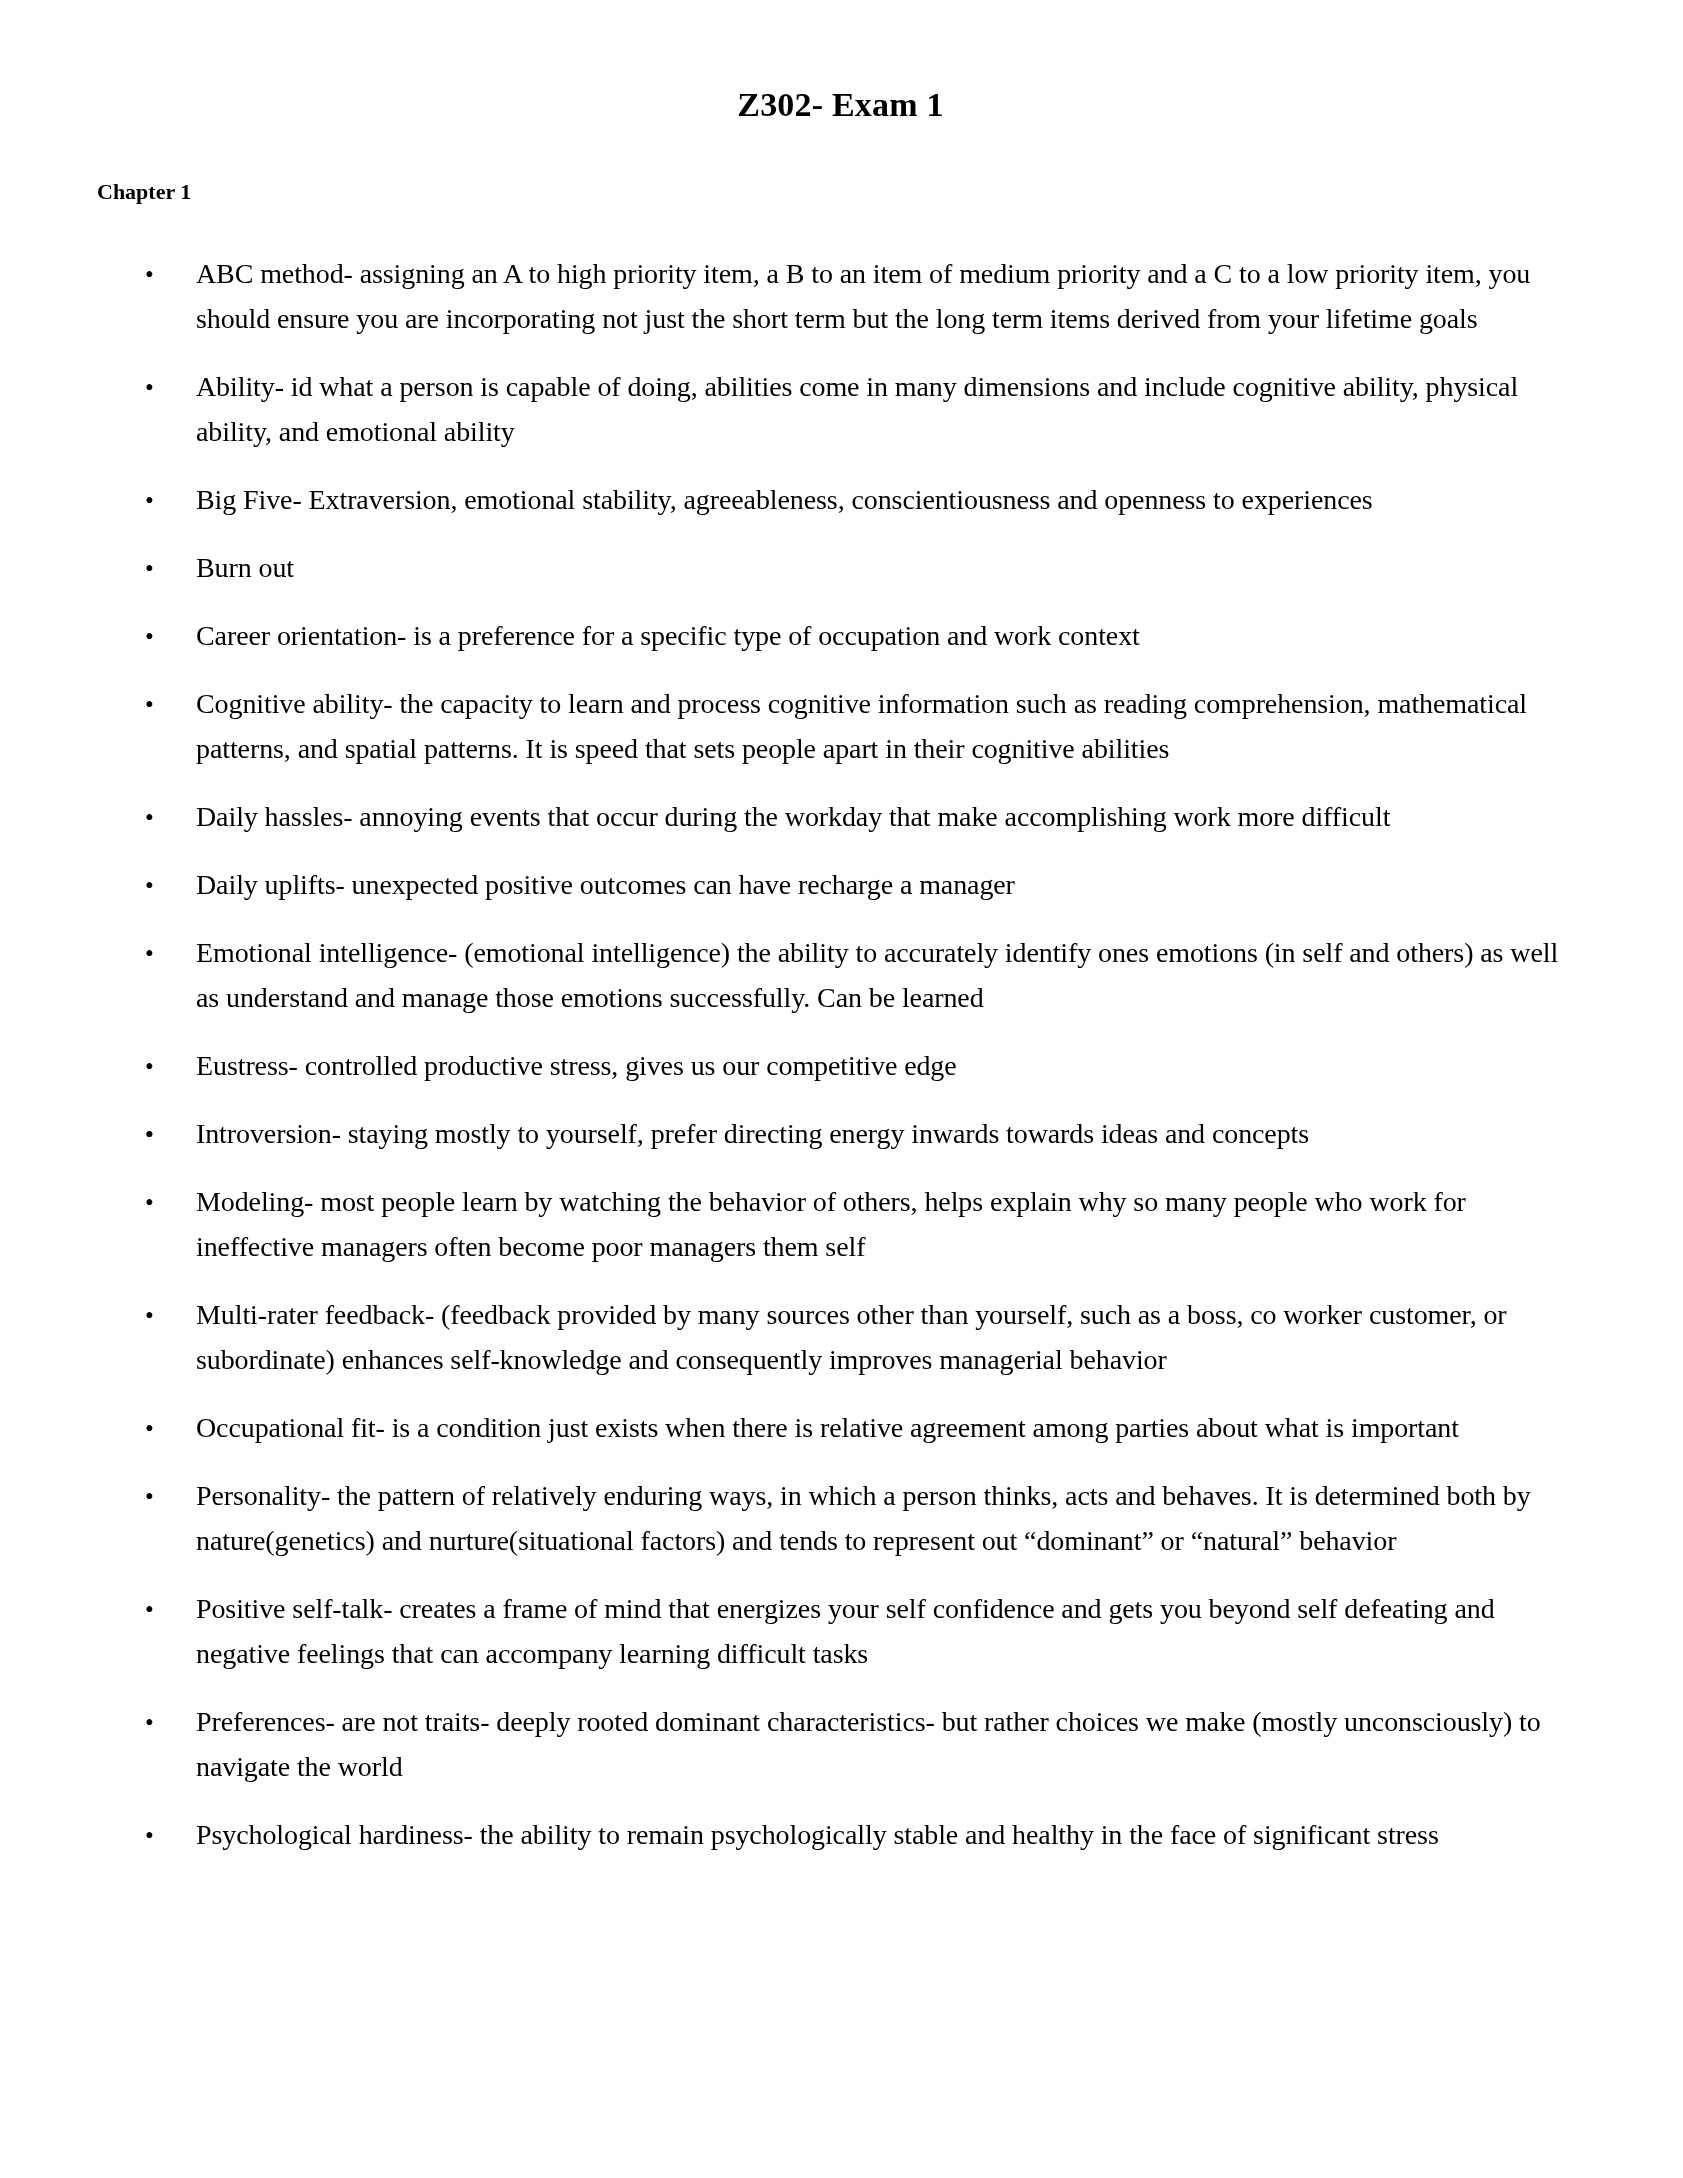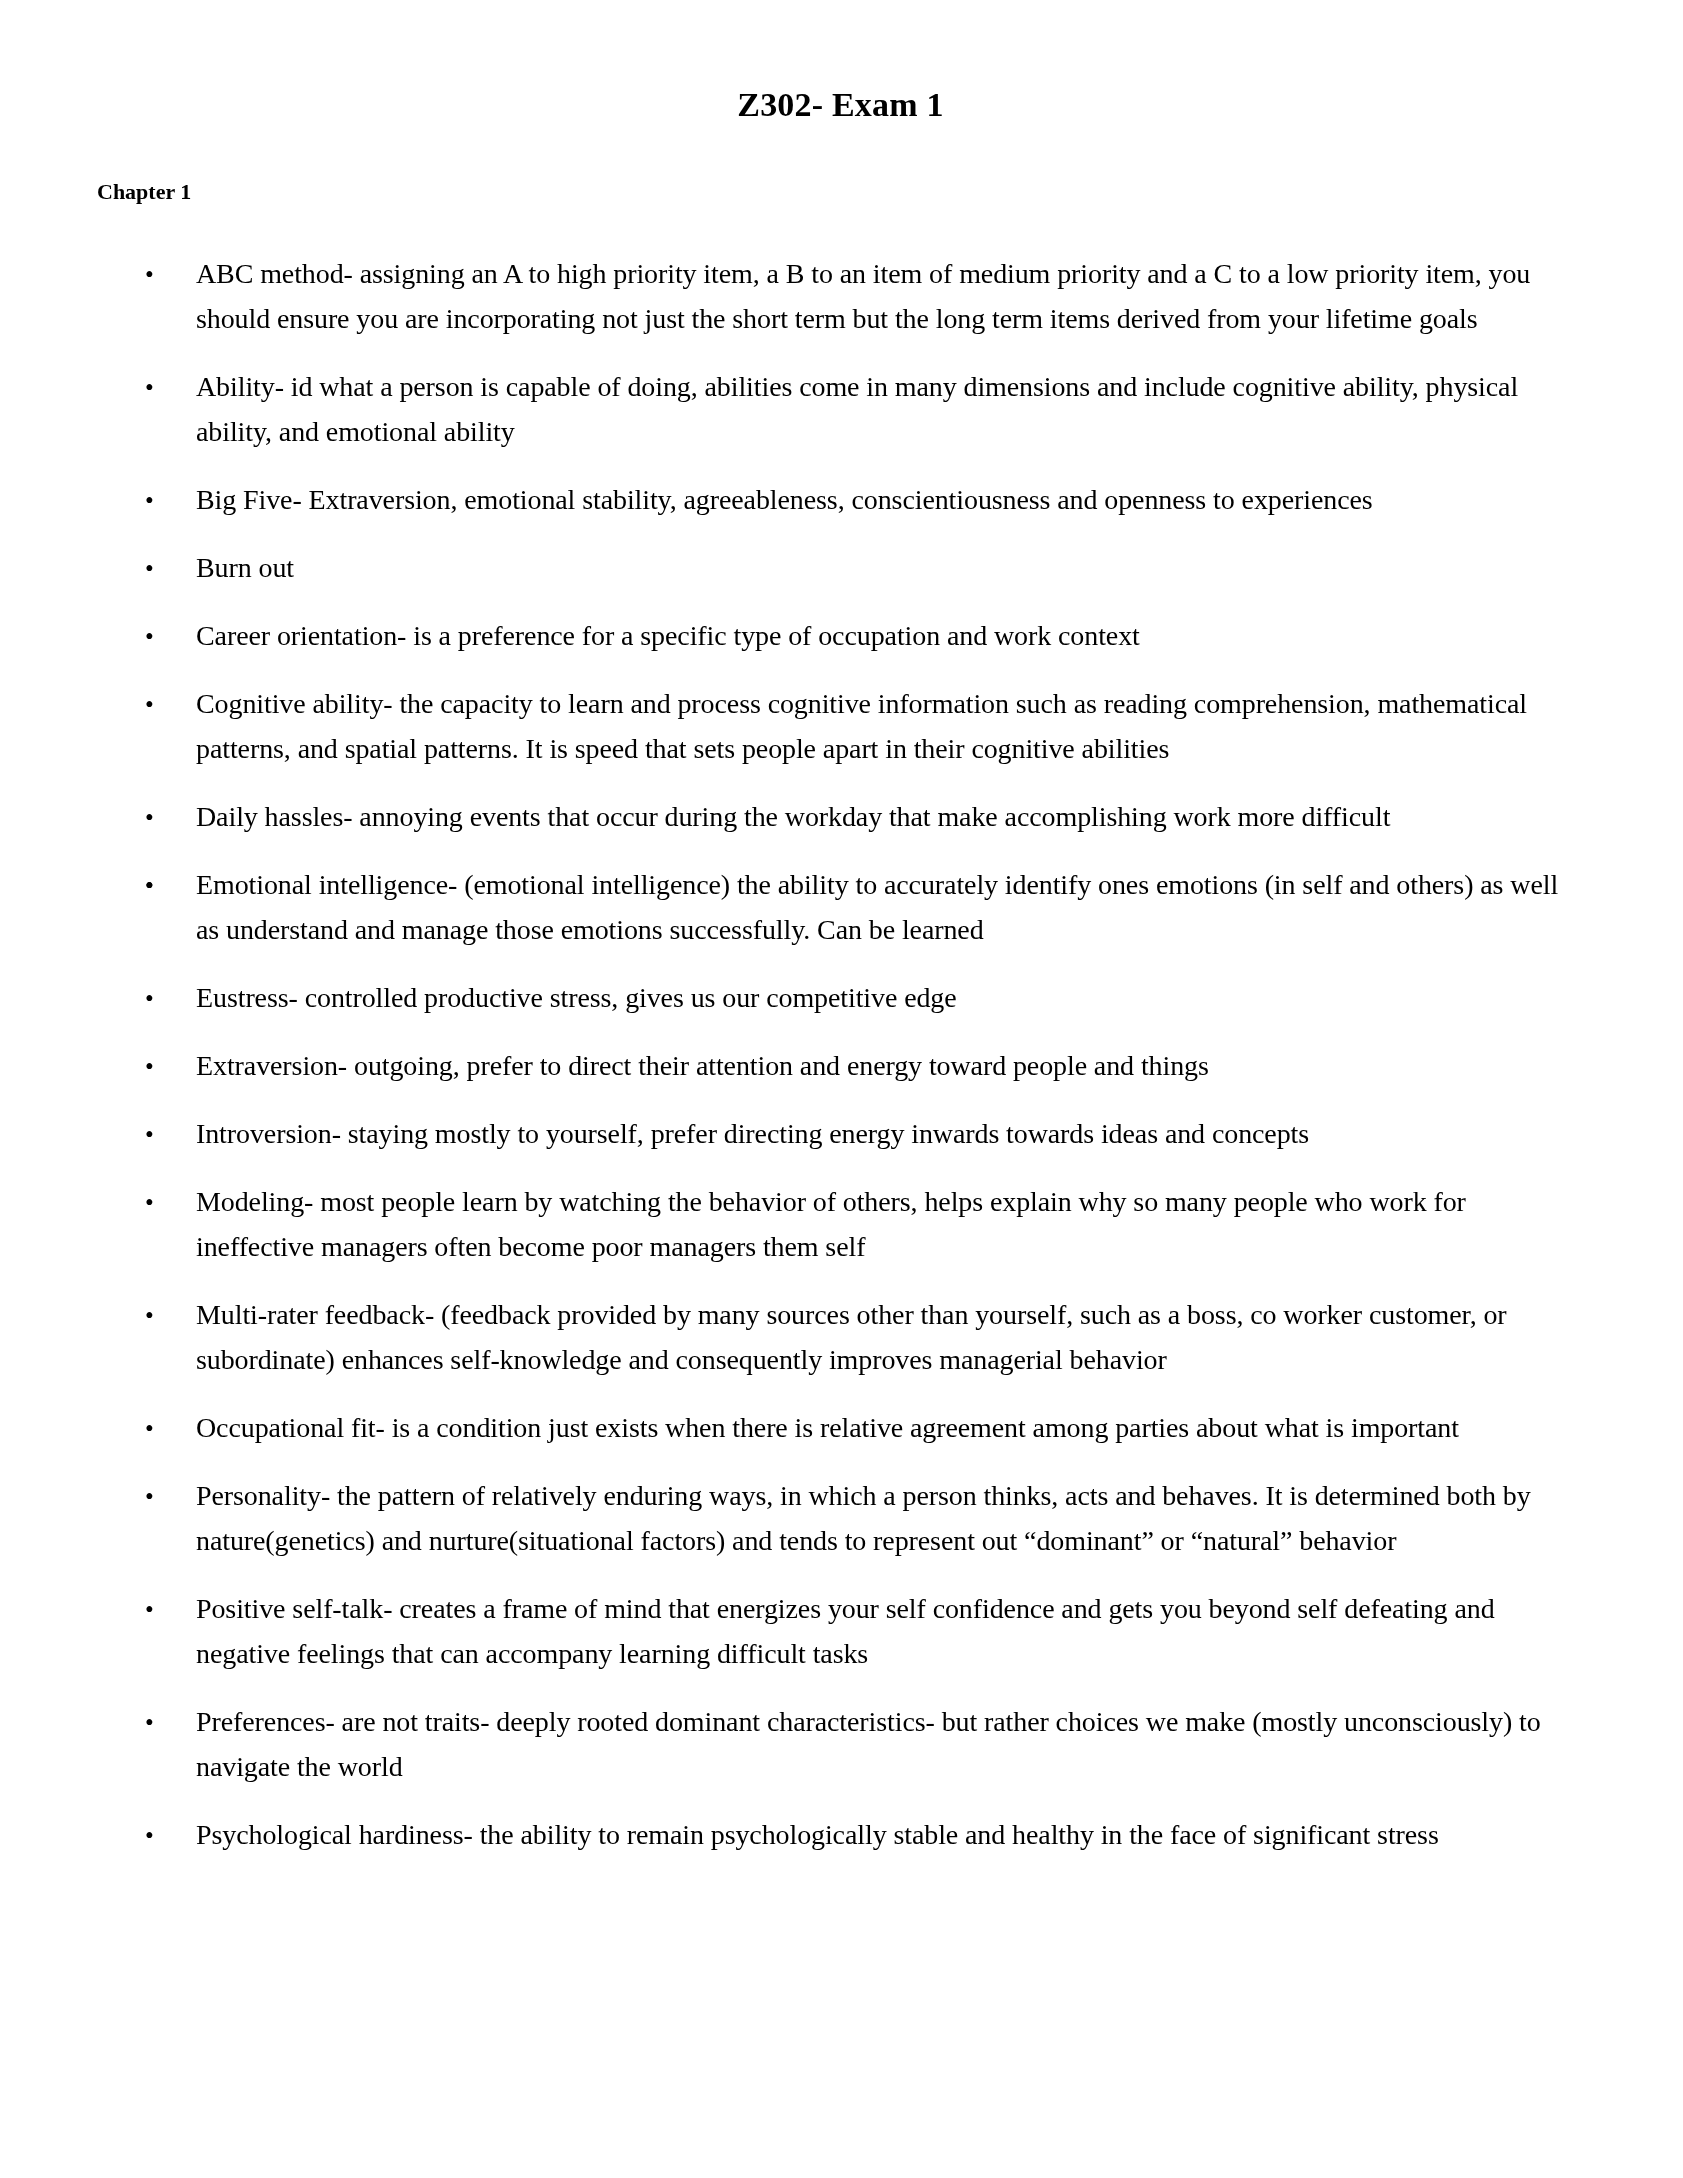--- a/index.html
+++ b/index.html
@@ -66,24 +66,24 @@
   <h2 class="chapter-heading">Chapter 1</h2>
 
   <ul class="definitions">
     <li><span class="dot">•</span><span>ABC method- assigning an A to high priority item, a B to an item of medium priority and  a C to a low priority item, you should ensure you are incorporating not just the short term but the long term items derived from your lifetime goals</span></li>
     <li><span class="dot">•</span><span>Ability- id what a person is capable of doing, abilities come in many dimensions and include cognitive ability, physical ability, and emotional ability</span></li>
     <li><span class="dot">•</span><span>Big Five- Extraversion, emotional stability, agreeableness, conscientiousness and openness to experiences</span></li>
     <li><span class="dot">•</span><span>Burn out</span></li>
     <li><span class="dot">•</span><span>Career orientation- is a preference for a specific type of occupation and work context</span></li>
     <li><span class="dot">•</span><span>Cognitive ability- the capacity to learn and process cognitive information such as reading comprehension, mathematical patterns, and spatial patterns. It is speed that sets people apart in their cognitive abilities</span></li>
     <li><span class="dot">•</span><span>Daily hassles- annoying events that occur during the workday that make accomplishing work more difficult</span></li>
-    <li><span class="dot">•</span></li>
+    <li><span class="dot">•</span><span>Daily uplifts- unexpected positive outcomes can have recharge a manager</span></li>
     <li><span class="dot">•</span><span>Emotional intelligence- (emotional intelligence) the ability to accurately identify ones emotions (in self and others) as well as understand and manage those emotions successfully. Can be learned</span></li>
     <li><span class="dot">•</span><span>Eustress- controlled productive stress, gives us our competitive edge</span></li>
-    <li><span class="dot">•</span><span>Extraversion- outgoing, prefer to direct their attention and energy toward people and things</span></li>
+    <li><span class="dot">•</span></li>
     <li><span class="dot">•</span><span>Introversion- staying mostly to yourself, prefer directing energy inwards towards ideas and concepts</span></li>
     <li><span class="dot">•</span><span>Modeling- most people learn by watching the behavior of others, helps explain why so many people who work for ineffective managers often become poor managers them self</span></li>
     <li><span class="dot">•</span><span>Multi-rater feedback- (feedback provided by many sources other than yourself, such as a boss, co worker customer, or subordinate) enhances self-knowledge and consequently improves managerial behavior</span></li>
     <li><span class="dot">•</span><span>Occupational fit- is a condition just exists when there is relative agreement among parties about what is important</span></li>
     <li><span class="dot">•</span><span>Personality- the pattern of relatively enduring ways, in which a person thinks, acts and behaves. It is determined both by nature(genetics) and nurture(situational factors) and tends to represent out “dominant” or “natural” behavior</span></li>
     <li><span class="dot">•</span><span>Positive self-talk- creates a frame of mind that energizes your self confidence and gets you beyond self defeating and negative feelings that can accompany learning difficult tasks</span></li>
     <li><span class="dot">•</span><span>Preferences- are not traits- deeply rooted dominant characteristics- but rather choices we make (mostly unconsciously) to navigate the world</span></li>
     <li><span class="dot">•</span><span>Psychological hardiness- the ability to remain psychologically stable and healthy in the face of significant stress</span></li>
   </ul>
 

